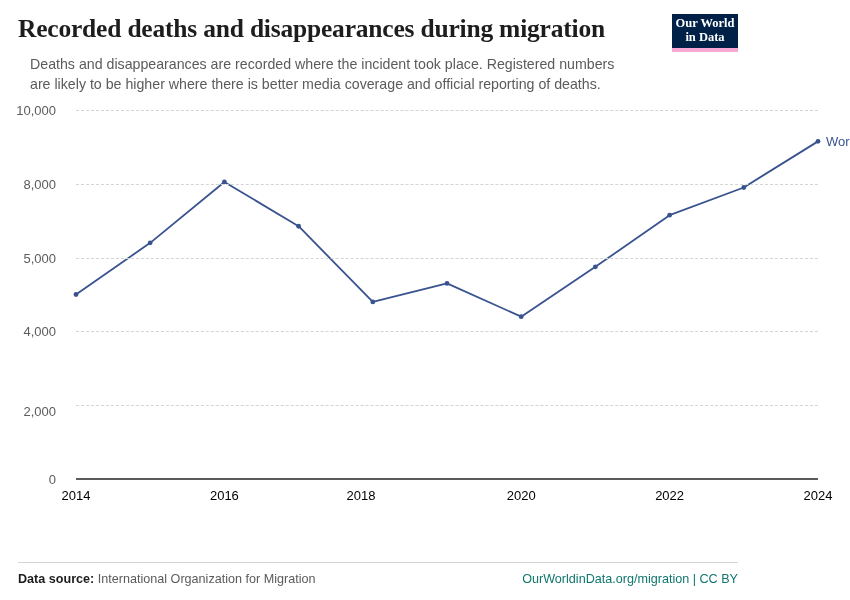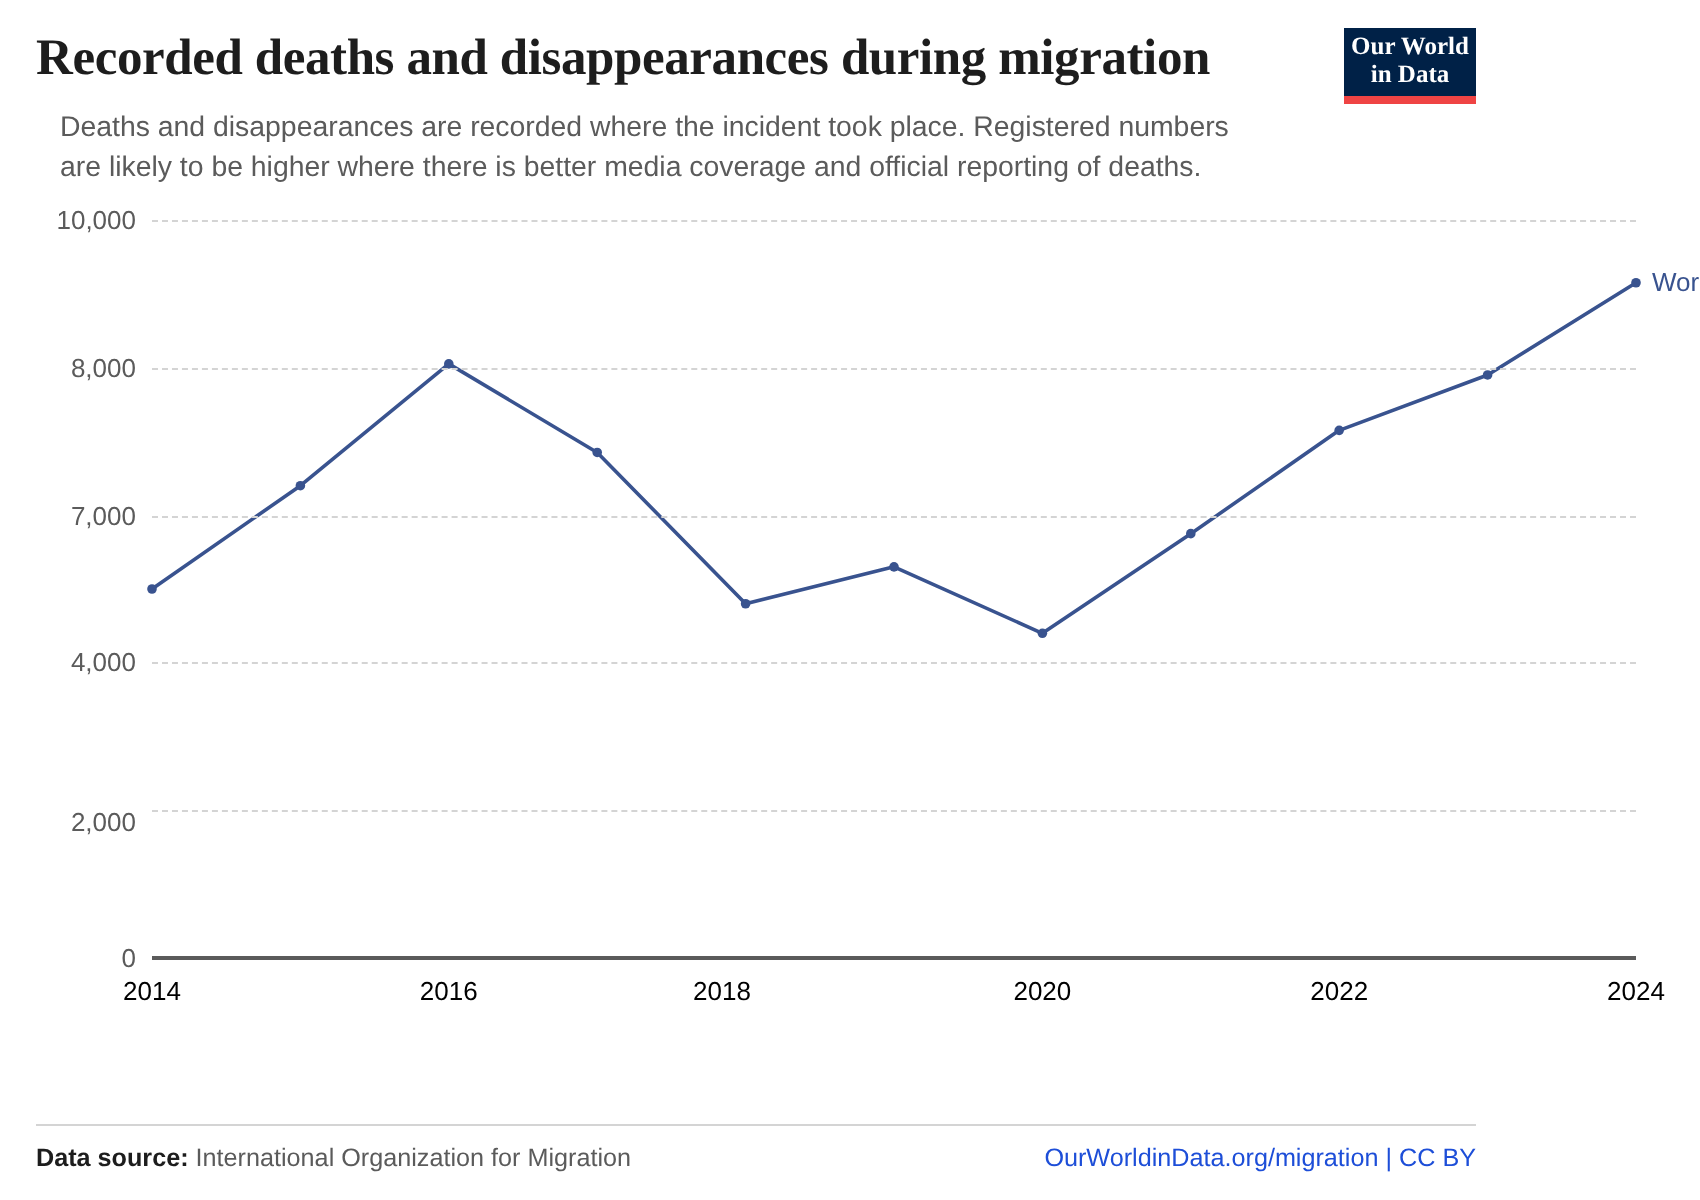--- a/index.html
+++ b/index.html
@@ -49,21 +49,21 @@
     height: 38px;
     background: #002147;
     color: #ffffff;
     font-family: "Liberation Serif", serif;
     font-weight: 700;
     font-size: 12.5px;
     line-height: 1.08;
     text-align: center;
     padding-top: 3px;
     box-sizing: border-box;
-    border-bottom: 4px solid #ef4444;
+    border-bottom: 4px solid #f9a8d4;
   }
   .owid-logo span {
     display: block;
   }
 
   .chart-area {
     position: absolute;
     left: 18px;
     top: 96px;
     width: 814px;
@@ -83,21 +83,21 @@
     height: 0;
     border-top: 1px dashed #d4d4d4;
   }
   .gridline.zero {
     border-top: 1px solid #5b5b5b;
     border-top-style: solid;
   }
   .ytick {
     position: absolute;
     right: 100%;
-    margin-right: 8px;
+    margin-right: 20px;
     transform: translateY(-50%);
     font-size: 13px;
     color: #5b5b5b;
     white-space: nowrap;
   }
   .xtick {
     position: absolute;
     top: 100%;
     margin-top: 9px;
     transform: translateX(-50%);
@@ -140,21 +140,21 @@
     justify-content: space-between;
     align-items: center;
     font-size: 12.6px;
     color: #5b5b5b;
   }
   .footer .src strong {
     color: #1d1d1d;
     font-weight: 700;
   }
   .footer .right {
-    color: #1d4ed8;
+    color: #0f766e;
   }
 </style>
 </head>
 <body>
 
 <div class="page">
 
   <div class="header">
     <h1 class="title">Recorded deaths and disappearances during migration</h1>
     <p class="subtitle">Deaths and disappearances are recorded where the incident took place. Registered numbers are likely to be higher where there is better media coverage and official reporting of deaths.</p>
@@ -181,21 +181,21 @@
           <circle cx="742.00" cy="31.37" r="2.4" fill="#39538f"></circle>
         </svg>
       <div class="xaxis-line"></div>
     <div class="gridline zero" style="top: 369px;"></div>
         <div class="ytick" style="top: 369px;">0</div>
         <div class="gridline" style="top: 295.2px;"></div>
         <div class="ytick" style="top: 301px;">2,000</div>
         <div class="gridline" style="top: 221.4px;"></div>
         <div class="ytick" style="top: 221.4px; text-align: right;">4,000</div>
         <div class="gridline" style="top: 147.6px;"></div>
-        <div class="ytick" style="top: 147.6px;">7,000</div>
+        <div class="ytick" style="top: 147.6px;">5,000</div>
         <div class="gridline" style="top: 73.8px;"></div>
         <div class="ytick" style="top: 73.8px;">8,000</div>
         <div class="gridline" style="top: 0px;"></div>
         <div class="ytick" style="top: 0px;">10,000</div>
         <div class="xtick" style="left: 0px;">2014</div>
         <div class="xtick" style="left: 148.4px;">2016</div>
         <div class="xtick" style="left: 285px;">2018</div>
         <div class="xtick" style="left: 445.2px;">2020</div>
         <div class="xtick" style="left: 593.6px;">2022</div>
         <div class="xtick" style="left: 742px;">2024</div>

